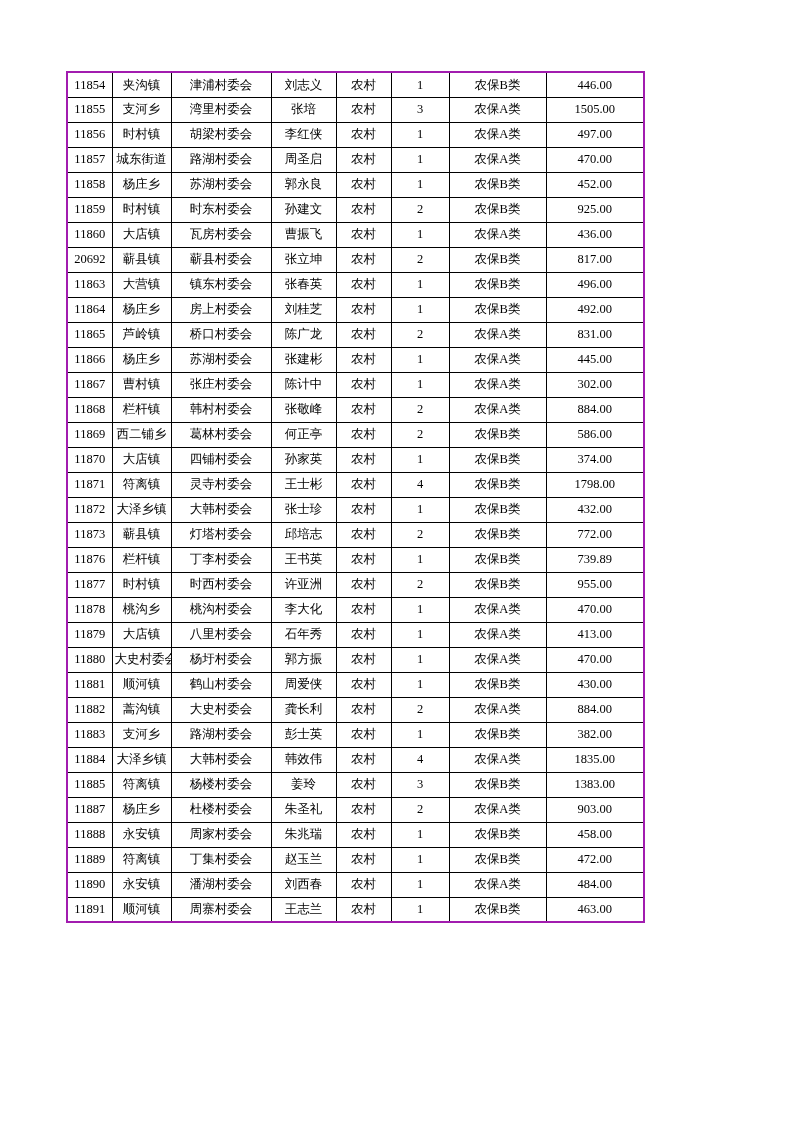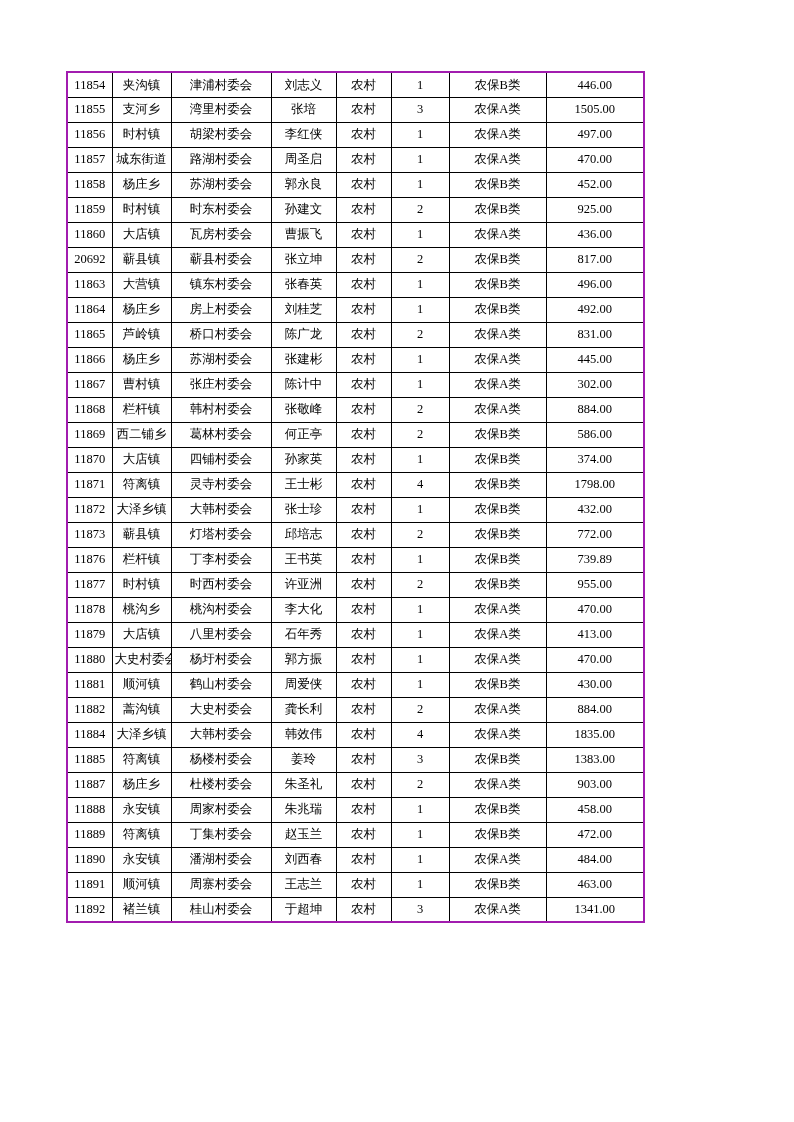--- a/index.html
+++ b/index.html
@@ -314,20 +314,30 @@
     <td>11882</td>
     <td>蒿沟镇</td>
     <td>大史村委会</td>
     <td>龚长利</td>
     <td>农村</td>
     <td>2</td>
     <td>农保A类</td>
     <td>884.00</td>
   </tr>
         <tr>
+    <td>11883</td>
+    <td>支河乡</td>
+    <td>路湖村委会</td>
+    <td>彭士英</td>
+    <td>农村</td>
+    <td>1</td>
+    <td>农保B类</td>
+    <td>382.00</td>
+  </tr>
+        <tr>
     <td>11884</td>
     <td>大泽乡镇</td>
     <td>大韩村委会</td>
     <td>韩效伟</td>
     <td>农村</td>
     <td>4</td>
     <td>农保A类</td>
     <td>1835.00</td>
   </tr>
         <tr>
@@ -382,26 +392,16 @@
   </tr>
         <tr>
     <td>11891</td>
     <td>顺河镇</td>
     <td>周寨村委会</td>
     <td>王志兰</td>
     <td>农村</td>
     <td>1</td>
     <td>农保B类</td>
     <td>463.00</td>
-  </tr>
-        <tr>
-    <td>11892</td>
-    <td>褚兰镇</td>
-    <td>桂山村委会</td>
-    <td>于超坤</td>
-    <td>农村</td>
-    <td>3</td>
-    <td>农保A类</td>
-    <td>1341.00</td>
   </tr>
       </tbody>
   </table>
 </div>
 
 </body></html>

